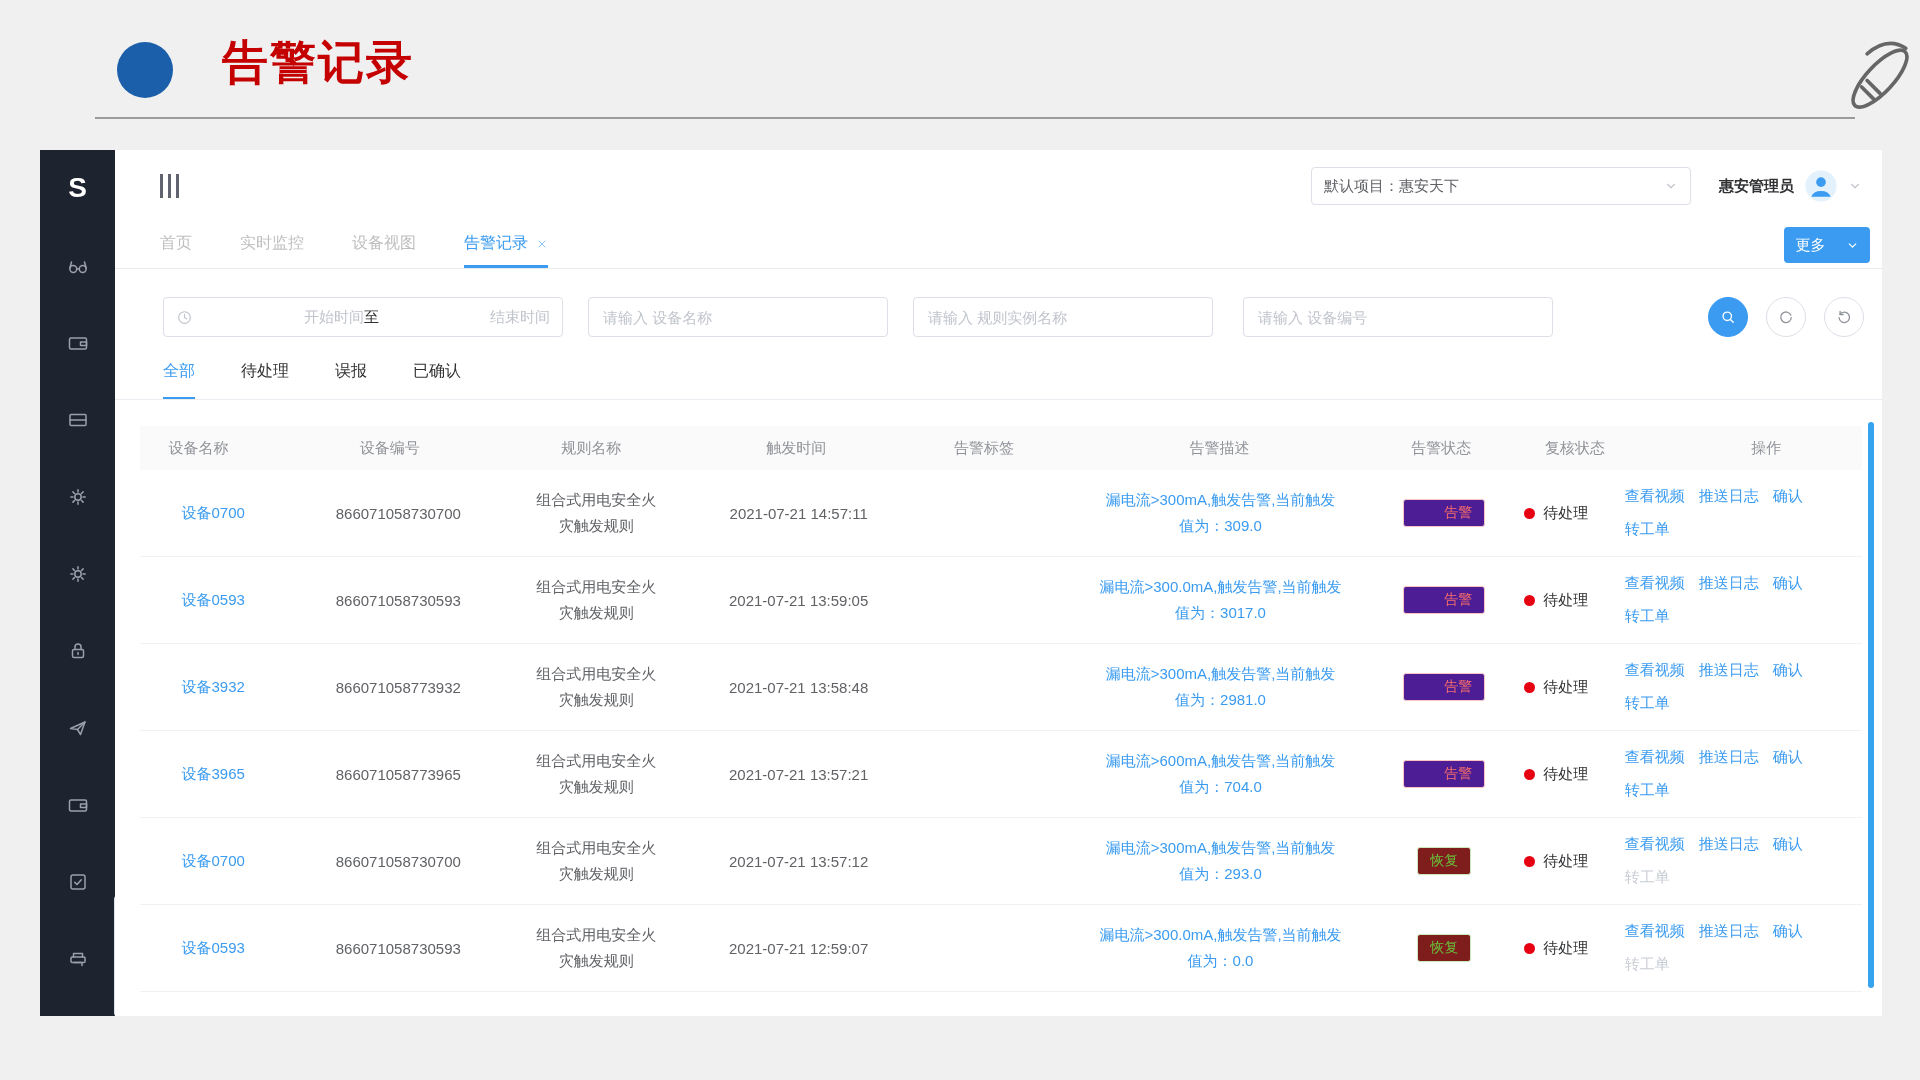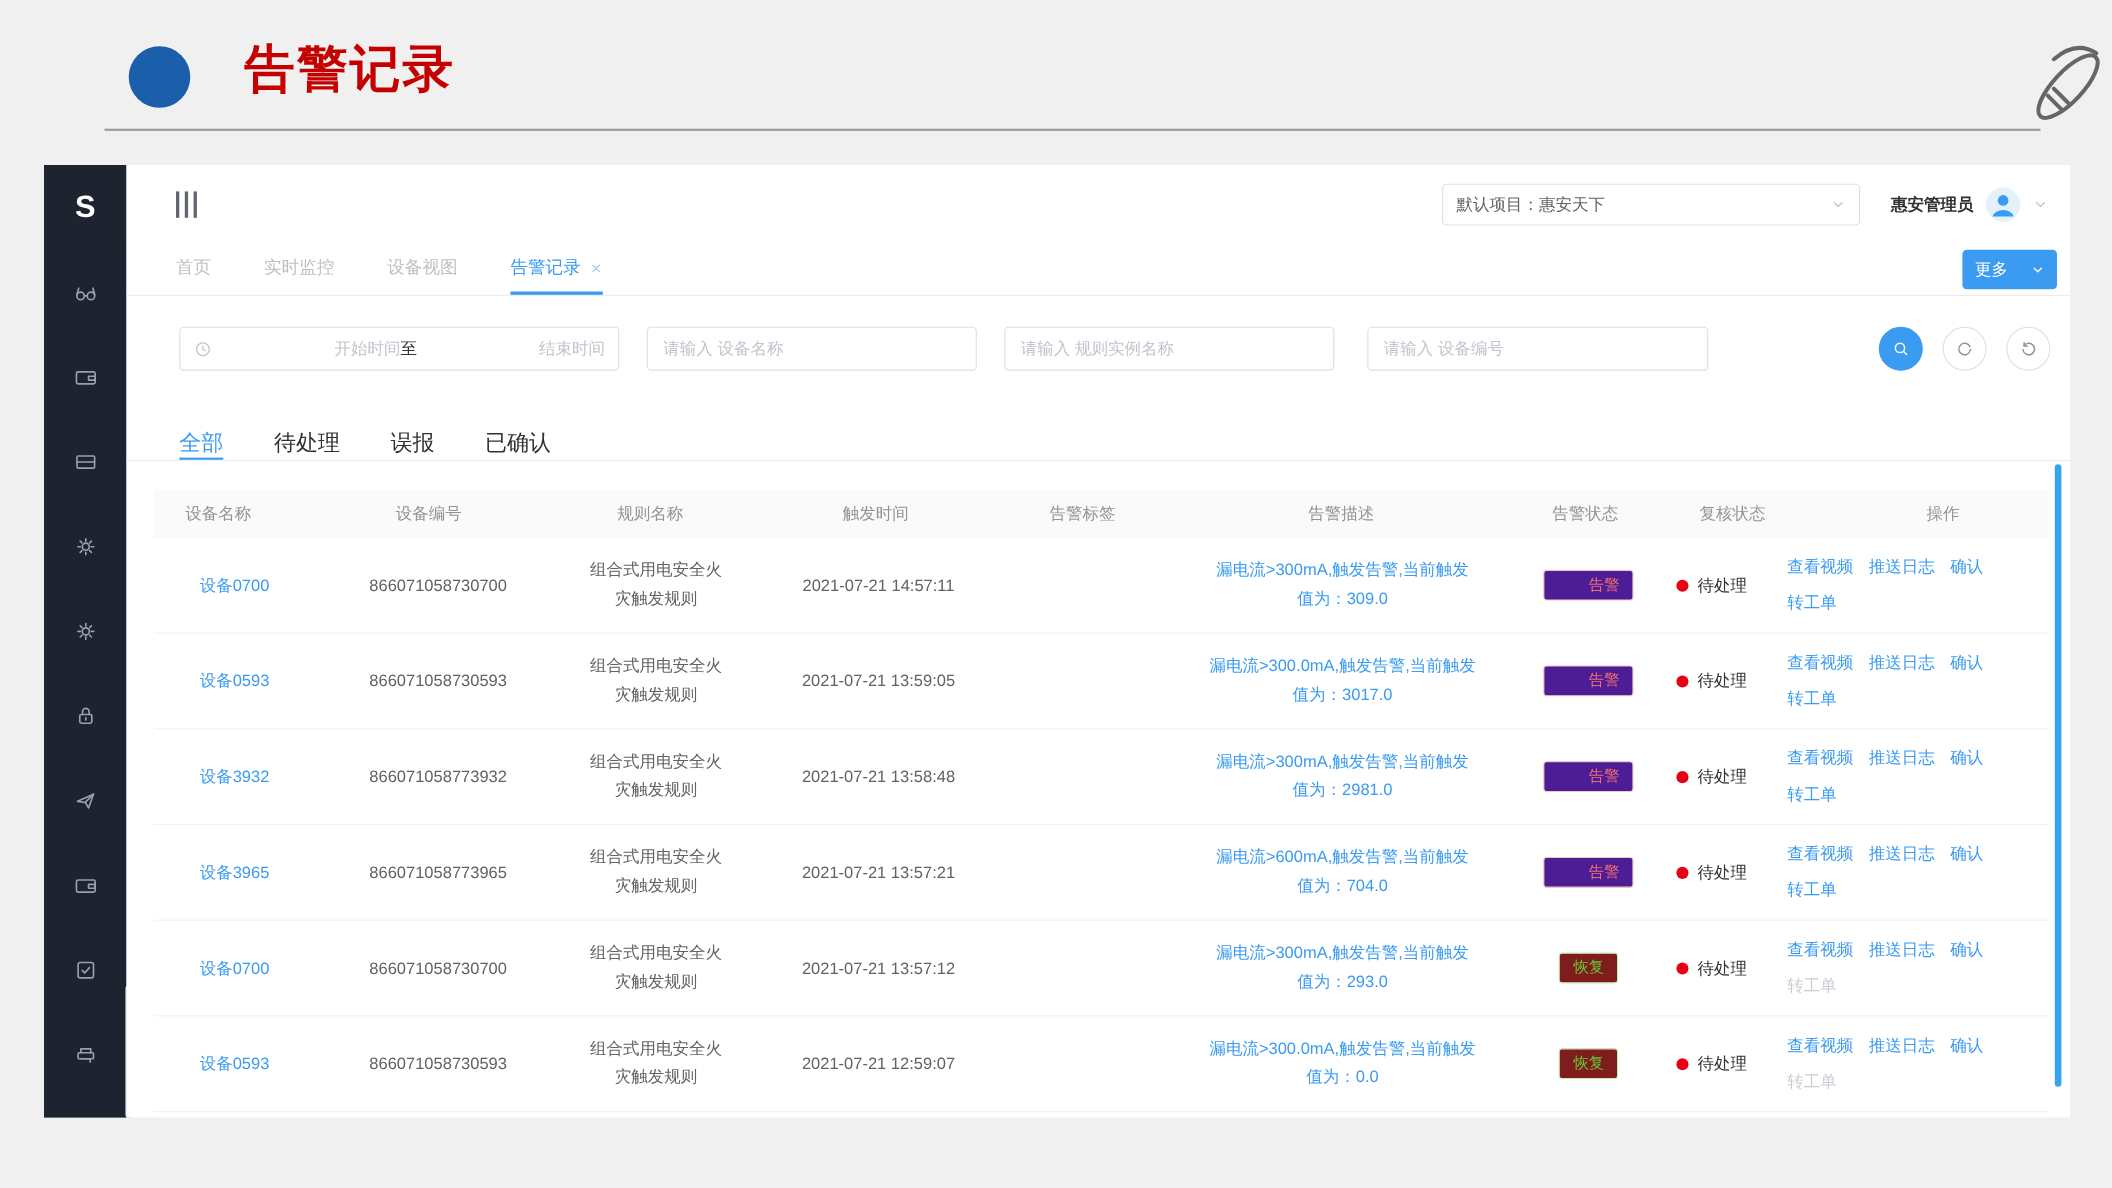--- a/index.html
+++ b/index.html
@@ -55,21 +55,21 @@
   .in4{width:300px;margin-left:25px;}
   .circle-btns{margin-left:auto;margin-right:18px;display:flex;gap:18px;}
   .c-btn{width:40px;height:40px;border-radius:50%;display:flex;align-items:center;justify-content:center;cursor:pointer;box-sizing:border-box;border:1px solid #dcdfe6;background:#fff;}
   .c-btn svg{width:18px;height:18px;fill:none;stroke:#909399;stroke-width:1.8;stroke-linecap:round;stroke-linejoin:round;}
   .c-btn.primary{background:#3a9bf0;border-color:#3a9bf0;}
   .c-btn.primary svg{stroke:#fff;}
 
   
   .subtabs-wrap{margin-top:24px;border-bottom:1px solid #e9edf2;}
   .subtabs{padding-left:48px;display:flex;gap:46px;}
-  .subtab{font-size:20px;color:#303133;padding-bottom:0;border-bottom:2px solid transparent;cursor:pointer;margin-top:28px;}
+  .subtab{font-size:16px;color:#303133;padding-bottom:15px;border-bottom:2px solid transparent;cursor:pointer;}
   .subtab.active{color:#3a9bf0;border-bottom-color:#3a9bf0;}
 
   
   .table{margin:26px 20px 0 25px;}
   .t-head{display:flex;align-items:center;height:44px;background:#fafafa;color:#909399;font-size:15px;gap:44px;}
   .t-cell{text-align:center;box-sizing:border-box;padding:0 4px;}
   .c0{width:8.5%;}.c1{width:13%;}.c2{width:10%;}.c3{width:13.5%;text-align:center;}.c4{width:7.5%;}
   .c5{width:20.5%;}.c6{width:5.5%;}.c7{width:7.5%;}.c8{width:14%;}
   .t-row{display:flex;align-items:center;min-height:86px;border-bottom:1px solid #f0f2f5;font-size:15px;color:#606266;}
   .dev-link{color:#3a9bf0;cursor:pointer;}

